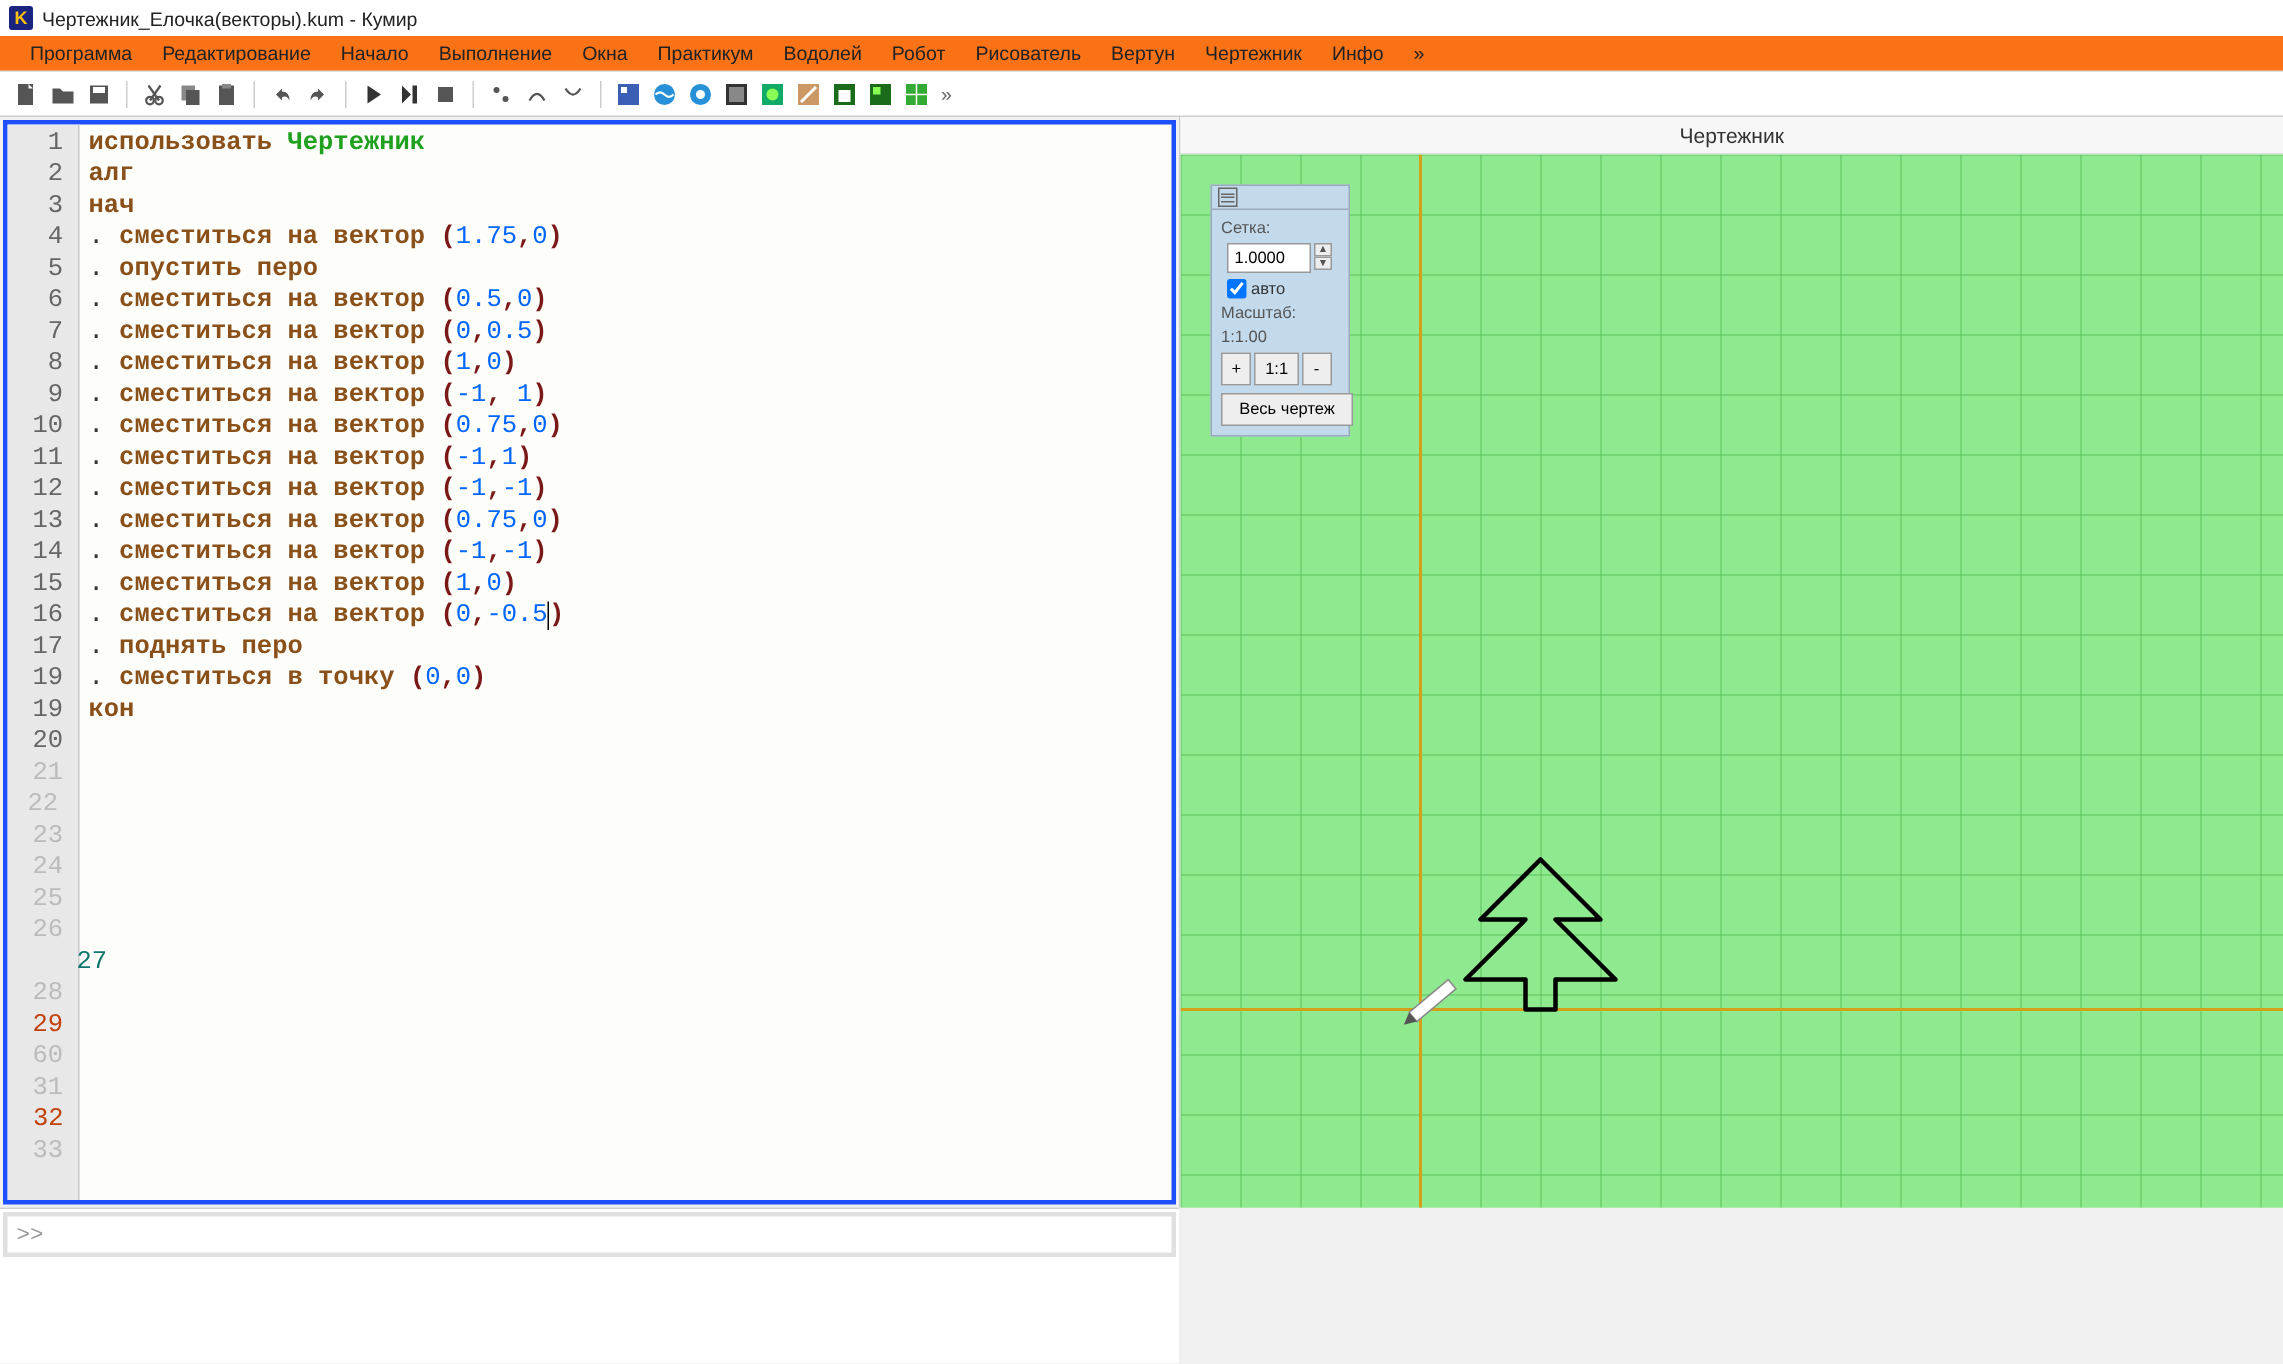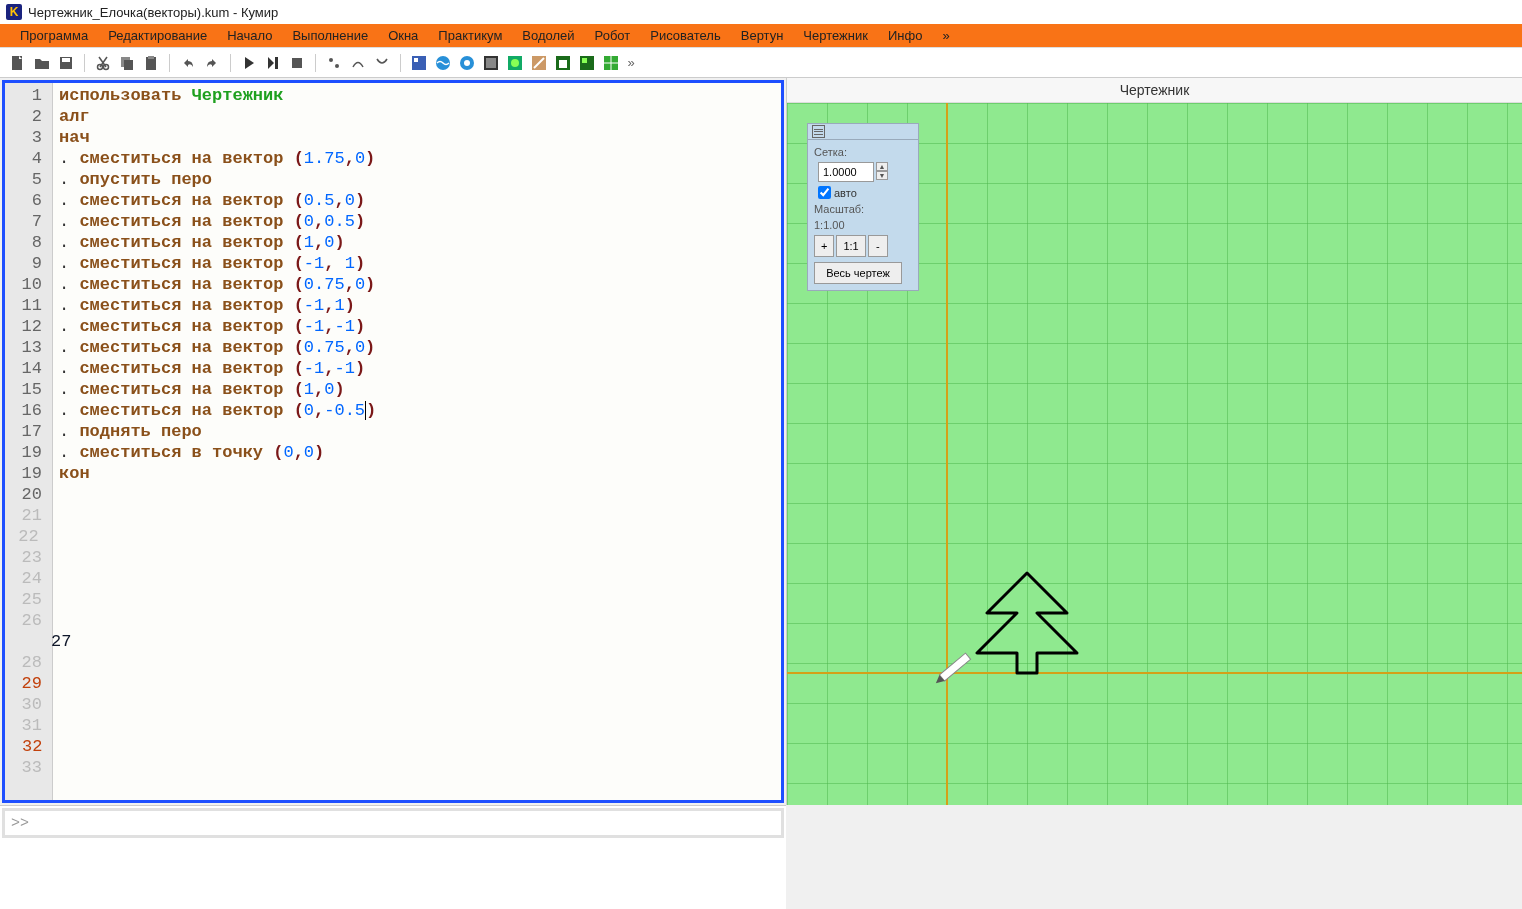--- a/index.html
+++ b/index.html
@@ -20,21 +20,21 @@
   .code { flex: 1; padding: 2px 6px; font-family: "Courier New", monospace; font-size: 17px; line-height: 21px; white-space: pre; }
   .kw { color: #8a501a; font-weight: bold; }
   .mod { color: #1fa01f; font-weight: bold; }
   .num { color: #0066ff; }
   .dot { color: #333; }
   .punct { color: #7a1818; font-weight: bold; }
 
   .right { flex: 1; border-left: 1px solid #ccc; display: flex; flex-direction: column; background: #fff; }
   .right-title { text-align: center; padding: 4px; color: #333; background: #f7f7f7; border-bottom: 1px solid #ddd; font-size: 14px; }
   .canvas-area { flex: 1; position: relative; background: #8fe98f; overflow: hidden; }
-  .ctrl-panel { position: absolute; left: 20px; top: 20px; width: 112px; background: #c3daec; border: 1px solid #9ab; padding: 0; font-size: 11px; }
+  .ctrl-panel { position: absolute; left: 20px; top: 20px; width: 93px; background: #c3daec; border: 1px solid #9ab; padding: 0; font-size: 11px; }
   .ctrl-panel .ham { height: 16px; border-bottom:1px solid #9ab; display:flex; align-items:center; justify-content:flex-start; padding-left:4px;}
   .ham-icon{width:13px;height:13px;border:1px solid #666;display:flex;flex-direction:column;justify-content:space-evenly;padding:1px;}
   .ham-icon div{height:1px;background:#666;}
   .ctrl-body{padding:6px;}
   .ctrl-row { margin-bottom: 4px; color:#555; }
   .ctrl-input { width: 56px; height: 20px; border: 1px solid #999; background: #fff; padding: 0 4px; font-size:11px; }
   .ctrl-btn { display:inline-block; min-width:20px; height: 22px; border: 1px solid #999; background: #eee; padding: 0 6px; text-align:center; line-height:20px; cursor:pointer; font-size:11px;}
   .ctrl-btn-wide { width: 88px; }
   .cb-row{display:flex;gap:2px;margin-bottom:5px;}
   .chk{display:flex;align-items:center;gap:3px;font-size:11px;color:#333;}
@@ -235,24 +235,24 @@
           <div>17</div>
           <div>19</div>
           <div>19</div>
           <div>20</div>
           <div style="color: rgb(187, 187, 187);">21</div>
           <div style="color: rgb(187, 187, 187); text-align: center;">22</div>
           <div style="color: rgb(187, 187, 187);">23</div>
           <div style="color: rgb(187, 187, 187);">24</div>
           <div style="color: rgb(187, 187, 187);">25</div>
           <div style="color: rgb(187, 187, 187);">26</div>
-          <div style="color: #0f172a; margin-left: 36px;">27</div>
+          <div style="color: #0f766e; margin-left: 36px;">27</div>
           <div style="color: rgb(187, 187, 187);">28</div>
           <div style="color: #c2410c;">29</div>
-          <div style="color: rgb(187, 187, 187);">30</div>
+          <div style="color: rgb(187, 187, 187);">60</div>
           <div style="color: rgb(187, 187, 187);">31</div>
           <div style="color: #c2410c; padding-left: 17px;">32</div>
           <div style="color: rgb(187, 187, 187);">33</div>
         </div>
       <div class="code" id="code"><span class="kw">использовать</span> <span class="mod">Чертежник</span>
 <span class="kw">алг</span>
 <span class="kw">нач</span>
 <span class="dot">. </span><span class="kw">сместиться на вектор</span> <span class="punct">(</span><span class="num">1.75</span><span class="punct">,</span><span class="num">0</span><span class="punct">)</span>
 <span class="dot">. </span><span class="kw">опустить перо</span>
 <span class="dot">. </span><span class="kw">сместиться на вектор</span> <span class="punct">(</span><span class="num">0.5</span><span class="punct">,</span><span class="num">0</span><span class="punct">)</span>

